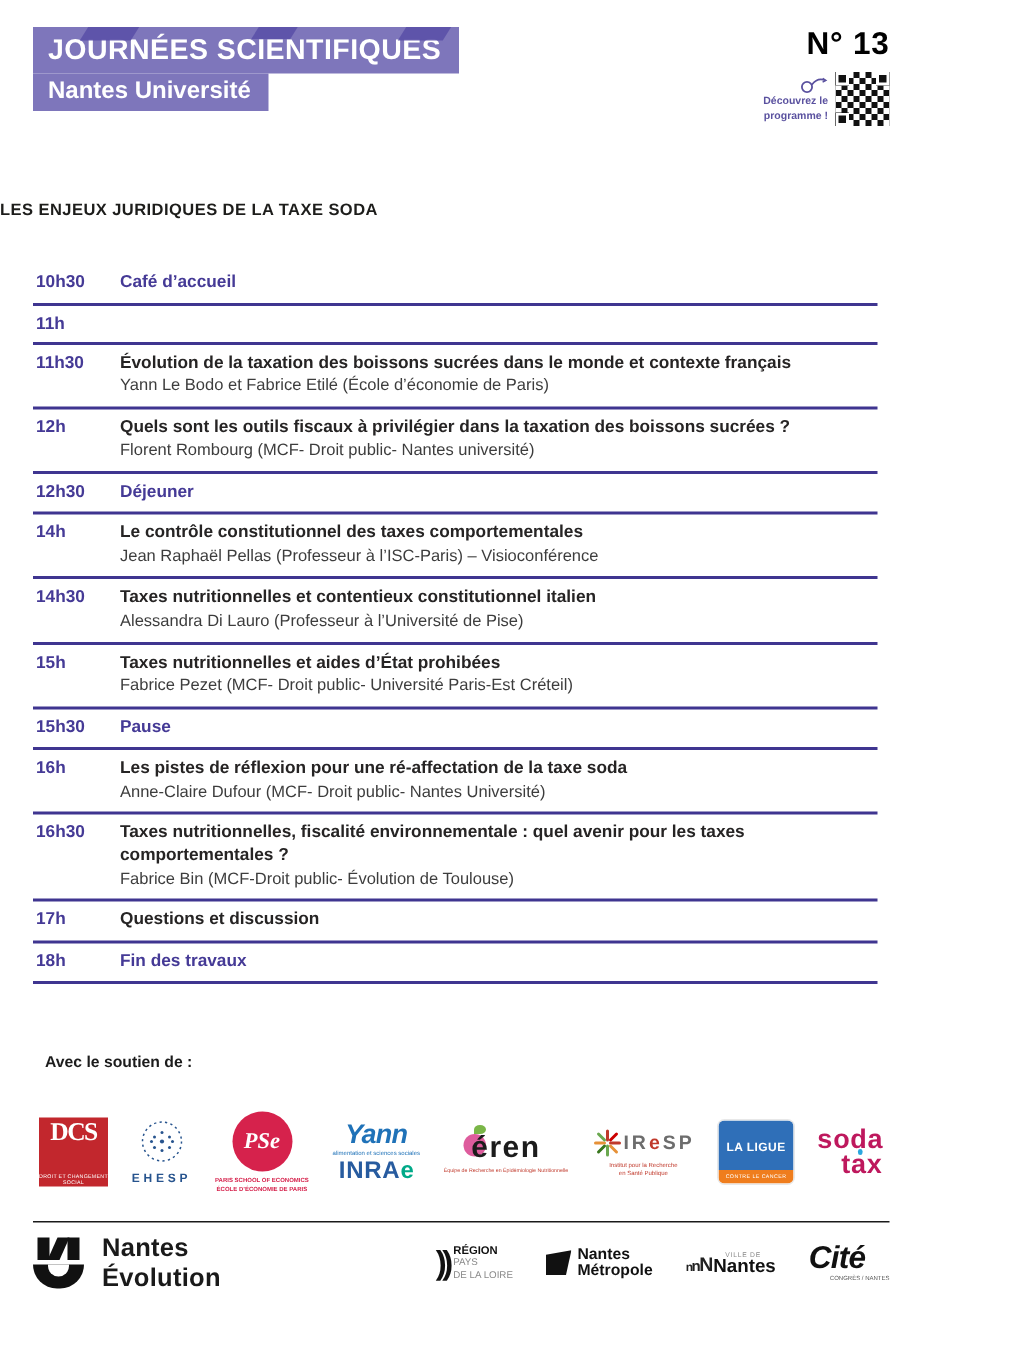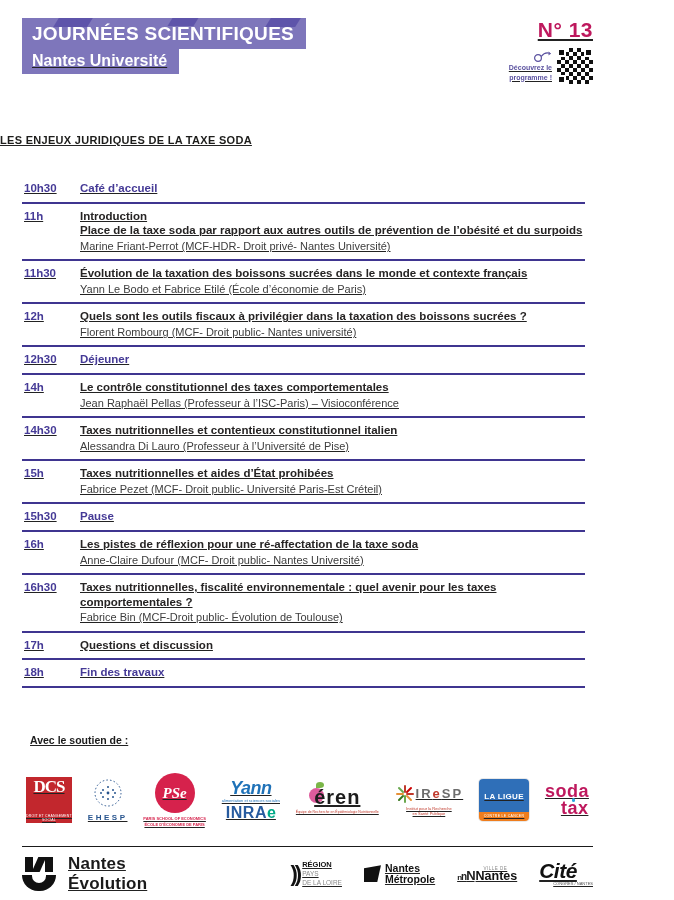--- a/index.html
+++ b/index.html
@@ -1,30 +1,30 @@
 <!DOCTYPE html>
 <html><head>
 <meta charset="utf-8">
 <style>
   * { margin:0; padding:0; box-sizing:border-box; }
   html,body { background:#ffffff; }
   body { width:674px; height:900px; font-family:"Liberation Sans", sans-serif; color:#222; }
-  .page { position:relative; width:615px; height:900px; overflow:hidden; background:#fff;text-decoration:underline; }
+  .page { position:relative; width:615px; height:900px; overflow:hidden; background:#fff; }
 
   
   .header { display:flex; justify-content:space-between; align-items:flex-start; margin:18px 22px 0 22px; }
   .banner { position:relative; }
   .banner-l1 { display:inline-block; background:#7e76bb; color:#fff; font-weight:bold; font-size:19px; letter-spacing:0.3px; padding:5px 12px 4px 10px; position:relative; }
   .banner-l2 { display:block; width:fit-content; background:#7e76bb; color:#fff; font-weight:bold; font-size:16px; padding:3px 12px 4px 10px; }
   .acc { position:absolute; background:#5b51a8; transform:skewX(-32deg); opacity:.9; }
   .acc1 { left:34px; top:0; width:34px; height:9px; }
   .acc2 { left:148px; top:0; width:26px; height:8px; }
   .acc3 { right:8px; top:0; width:30px; height:9px; }
   .header-right { text-align:right; }
-  .issue { color:#be185d; font-weight:bold; font-size:21px; letter-spacing:0.5px; }
+  .issue { color:#000000; font-weight:bold; font-size:21px; letter-spacing:0.5px; }
   .qr-row { display:flex; align-items:center; justify-content:flex-end; gap:5px; margin-top:6px; }
   .qr-caption-wrap { display:flex; flex-direction:column; align-items:flex-end; }
   .qr-caption { font-size:7px; font-weight:bold; color:#5a519f; line-height:1.3; text-align:right; }
   .qr { position:relative; width:36px; height:36px; background:repeating-conic-gradient(#111 0% 25%, #fff 0% 50%) 0 0 / 8px 8px; }
   .qr::before, .qr::after, .qr .finder3 { content:""; position:absolute; width:9px; height:9px; background:#111; box-shadow: inset 0 0 0 2px #fff, inset 0 0 0 4px #111; }
   .qr::before { left:0; top:0; }
   .qr::after { right:0; top:0; }
   .qr .finder3 { left:0; bottom:0; display:block; }
 
   
@@ -148,25 +148,20 @@
 
     <div class="row">
       <div class="time">10h30</div>
       <div class="cell">
           <div class="rtitle accent">Café d’accueil</div>
         </div>
     </div>
 
     <div class="row">
       <div class="time">11h</div>
-      <div class="cell">
-        <div class="rtitle">Introduction</div>
-        <div class="rtitle">Place de la taxe soda par rapport aux autres outils de prévention de l’obésité et du surpoids</div>
-        <div class="speaker">Marine Friant-Perrot (MCF-HDR- Droit privé- Nantes Université)</div>
-      </div>
     </div>
 
     <div class="row">
       <div class="time">11h30</div>
       <div class="cell">
         <div class="rtitle">Évolution de la taxation des boissons sucrées dans le monde et contexte français</div>
         <div class="speaker">Yann Le Bodo et Fabrice Etilé (École d’économie de Paris)</div>
       </div>
     </div>
 

